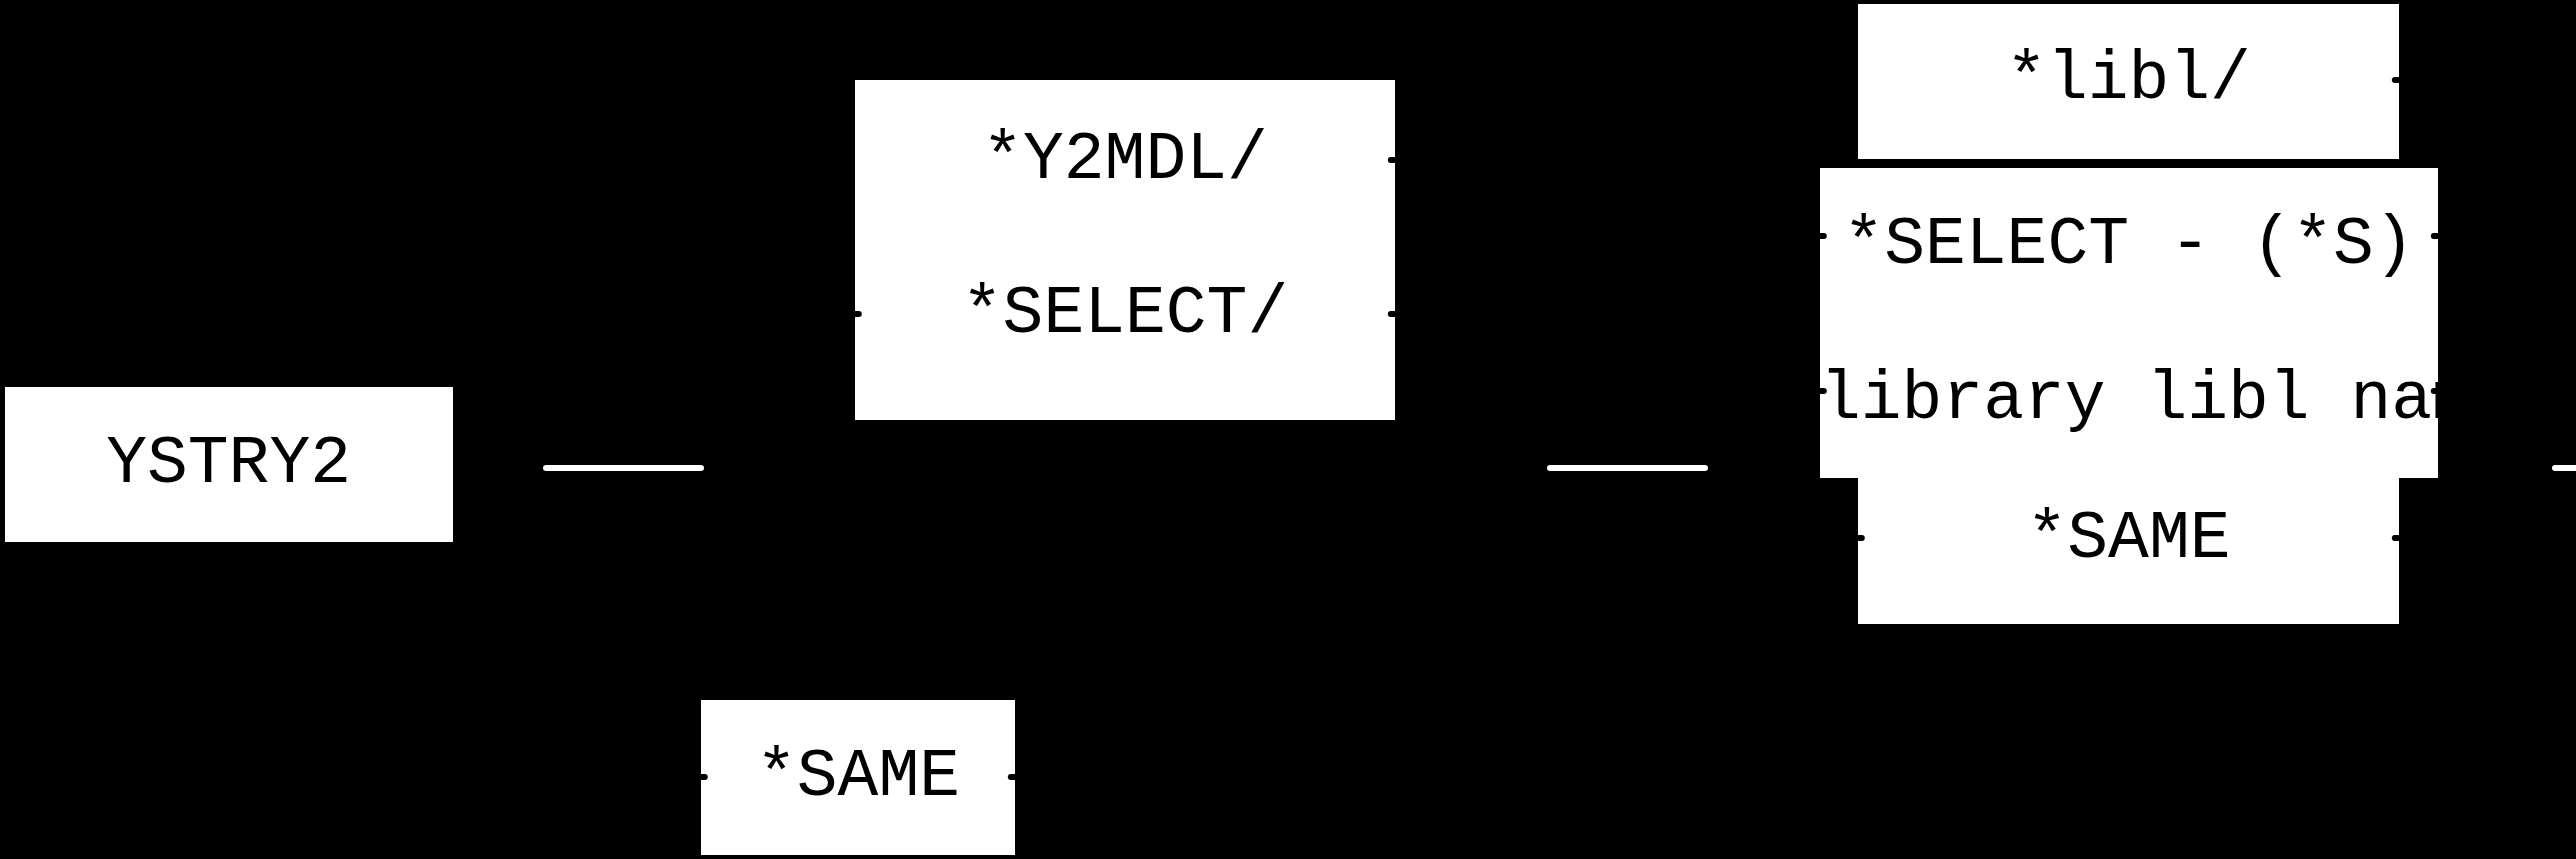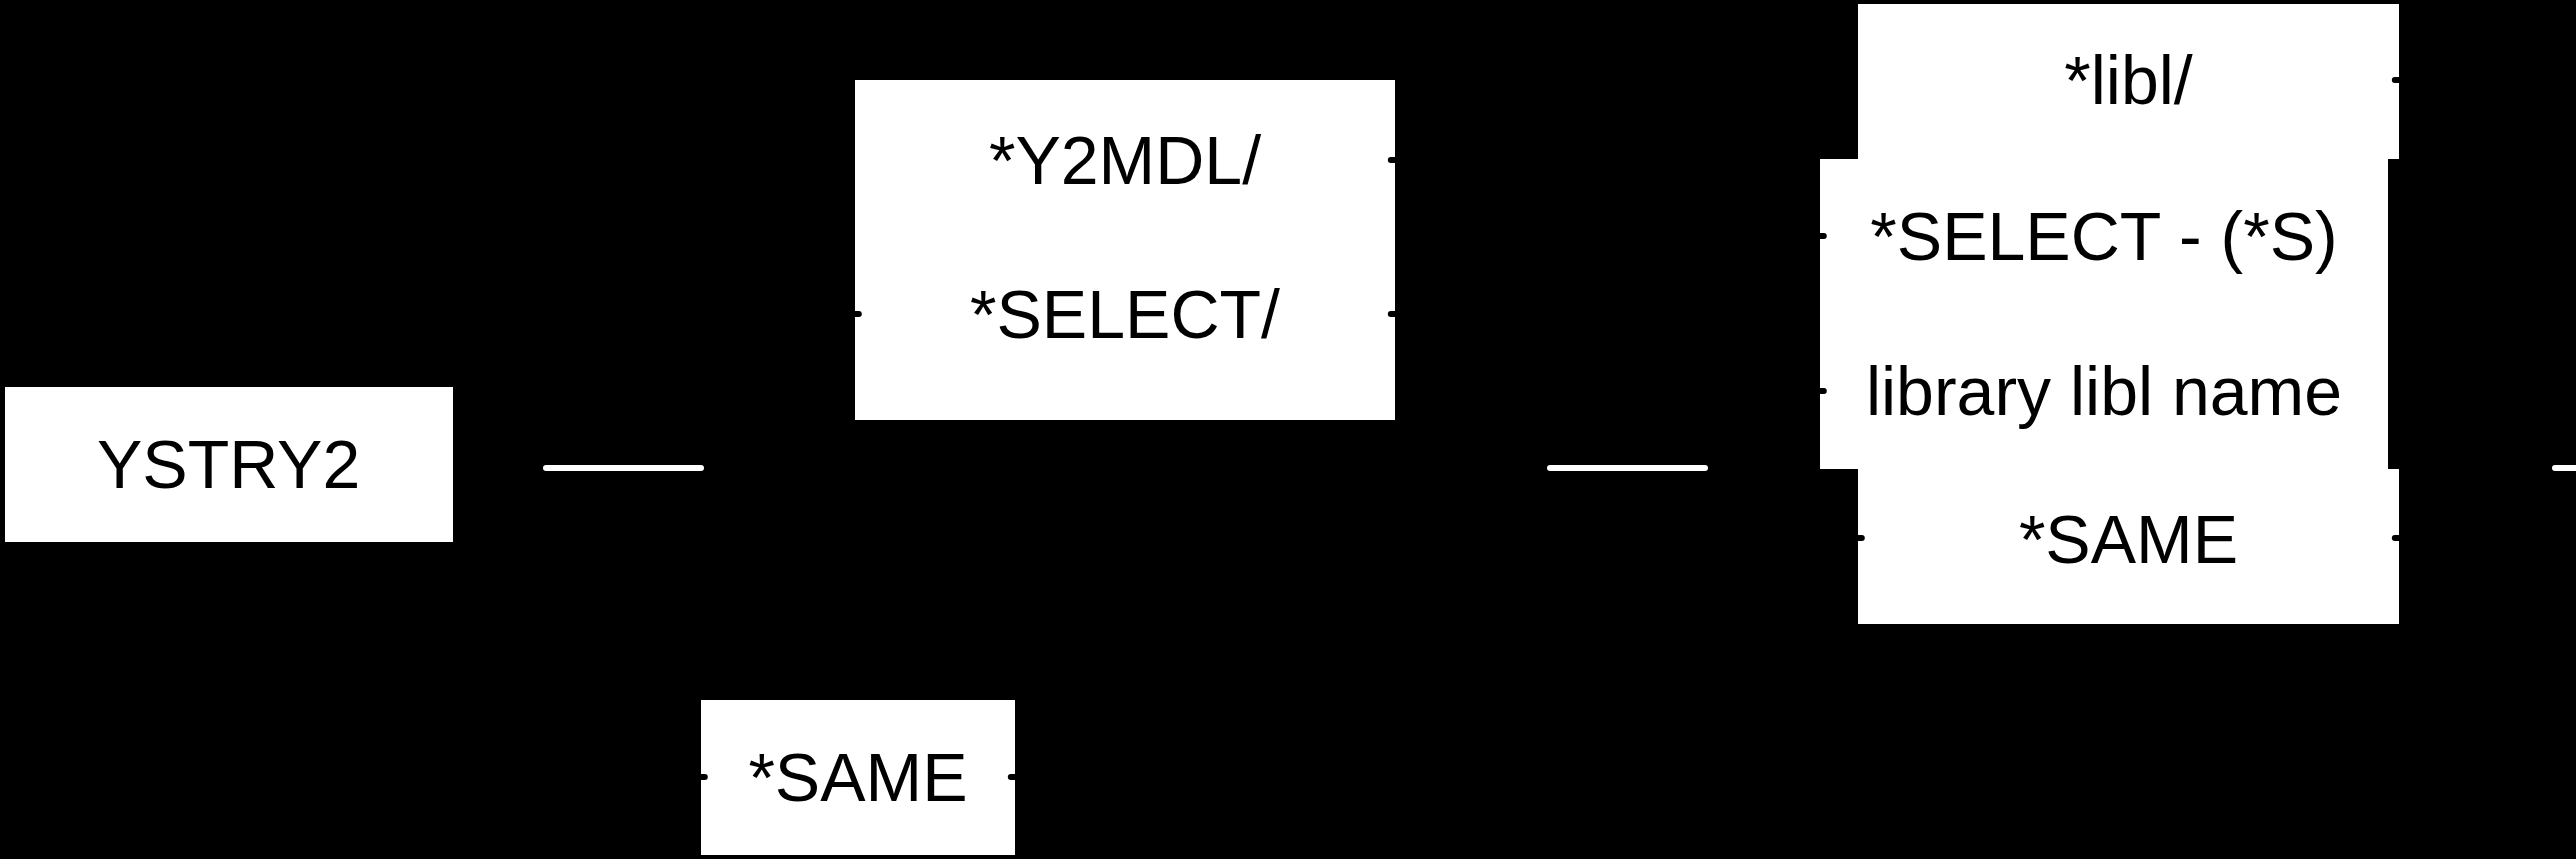--- a/index.html
+++ b/index.html
@@ -13,20 +13,21 @@
     height: 860px;
     background: #000000;
     overflow: hidden;
     font-family: "Liberation Sans", sans-serif;
     font-size: 68px;
     color: #000000;
   }
   .box {
     position: absolute;
     background: #ffffff;
+    font-family: Liberation Mono, monospace;
   }
   .row {
     position: absolute;
     left: 0;
     width: 100%;
     text-align: center;
     transform: translateY(-50%);
     line-height: 1;
     white-space: nowrap;
   }
@@ -64,21 +65,21 @@
     <div class="row" style="top:234px;">*SELECT/</div>
   </div>
 
   <div class="box" style="left:701px; top:700px; width:314px; height:155px;">
     <div class="row" style="top:77px;">*SAME</div>
   </div>
 
   <div class="box" style="left:1858px; top:4.1px; width:541px; height:155px;">
     <div class="row" style="top:76px;">*libl/</div>
   </div>
-  <div class="box" style="left:1820px; top:159px; width:568px; height:310px;">
+  <div class="box" style="left:1820px; top:168px; width:618px; height:310px;">
     <div class="row" style="top:77px;">*SELECT - (*S)</div>
     <div class="row" style="top:232px;">library libl name</div>
   </div>
   <div class="box" style="left:1858px; top:469px; width:541px; height:155px;">
     <div class="row" style="top:70px;">*SAME</div>
   </div>
 
   <div class="tick" style="left:855px; top:314px;"></div>
   <div class="tick" style="left:855px; top:469px;"></div>
   <div class="tick" style="left:1395px; top:160px;"></div>

